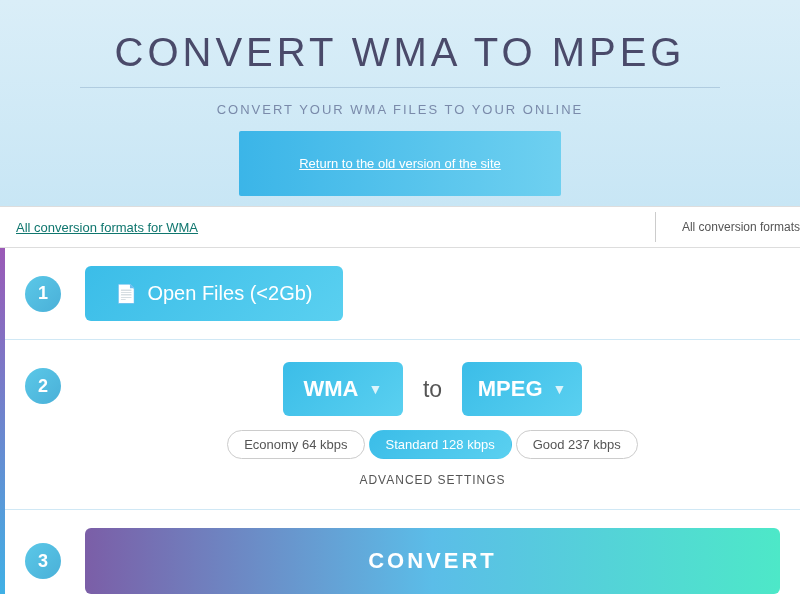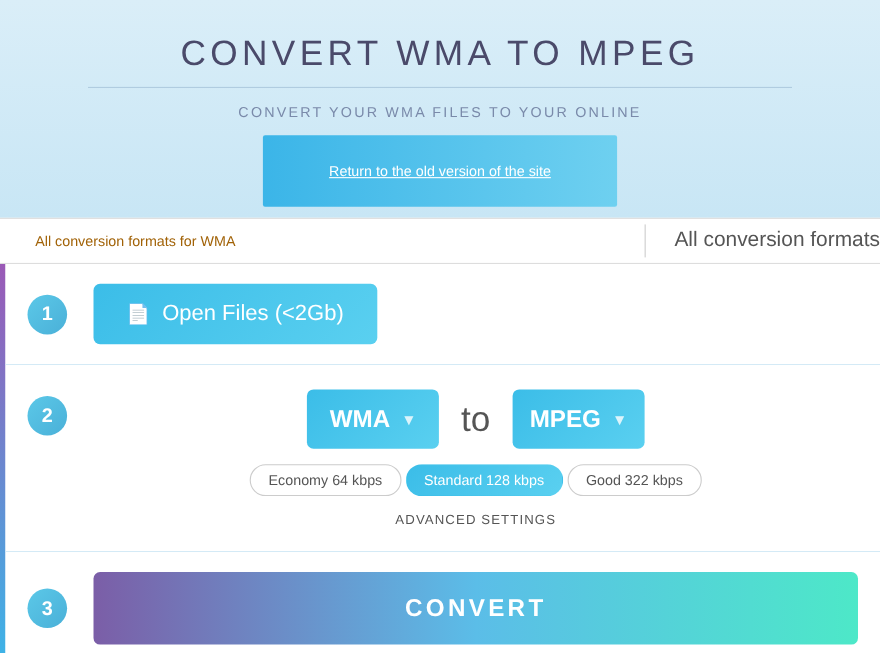--- a/index.html
+++ b/index.html
@@ -11,21 +11,21 @@
       overflow-x: hidden;
     }
 
     
     .header {
       text-align: center;
       padding: 30px 20px 10px;
       background: linear-gradient(180deg, #daeef8 0%, #c8e6f5 100%);
     }
     .header h1 {
-      font-size: 32px;
+      font-size: 40px;
       font-weight: 300;
       letter-spacing: 4px;
       color: #4a4a6a;
       margin-bottom: 12px;
     }
     .header .subtitle {
       font-size: 13px;
       letter-spacing: 2px;
       color: #7a8aaa;
       margin-bottom: 14px;
@@ -58,25 +58,26 @@
       align-items: center;
       background: white;
       border-top: 1px solid #ddd;
       border-bottom: 1px solid #ddd;
       padding: 0;
       height: 42px;
     }
     .nav-left {
       flex: 1;
       font-size: 13px;
-      color: #a16207;
-      padding-left: 32px;
+      color: #0f766e;
+      padding-left: 16px;
+      text-decoration: underline;
     }
     .nav-right {
-      font-size: 19px;
+      font-size: 12px;
       color: #555;
       padding-right: 0;
       padding-left: 16px;
       white-space: nowrap;
       overflow: hidden;
     }
     .nav-divider {
       width: 1px;
       height: 30px;
       background: #ccc;
@@ -162,21 +163,21 @@
       align-items: center;
       gap: 10px;
       min-width: 120px;
       justify-content: center;
     }
     .format-select .chevron {
       font-size: 14px;
       opacity: 0.8;
     }
     .format-to {
-      font-size: 32px;
+      font-size: 23px;
       color: #555;
       font-weight: 300;
     }
     .quality-row {
       display: flex;
       gap: 4px;
       align-items: center;
     }
     .quality-btn {
       border: 1px solid #ccc;
@@ -265,21 +266,21 @@
           </button>
           <span class="format-to">to</span>
           <button class="format-select">
             <span>MPEG</span>
             <span class="chevron">▼</span>
           </button>
         </div>
         <div class="quality-row">
           <button class="quality-btn">Economy 64 kbps</button>
           <button class="quality-btn active">Standard 128 kbps</button>
-          <button class="quality-btn">Good 322 kbps</button>
+          <button class="quality-btn">Good 237 kbps</button>
         </div>
         <a class="advanced-link">ADVANCED SETTINGS</a>
       </div>
     </div>
 
     <div class="step-row step3-row">
       <div class="step-num">
         <span>3</span>
       </div>
       <div style="flex:1;">

